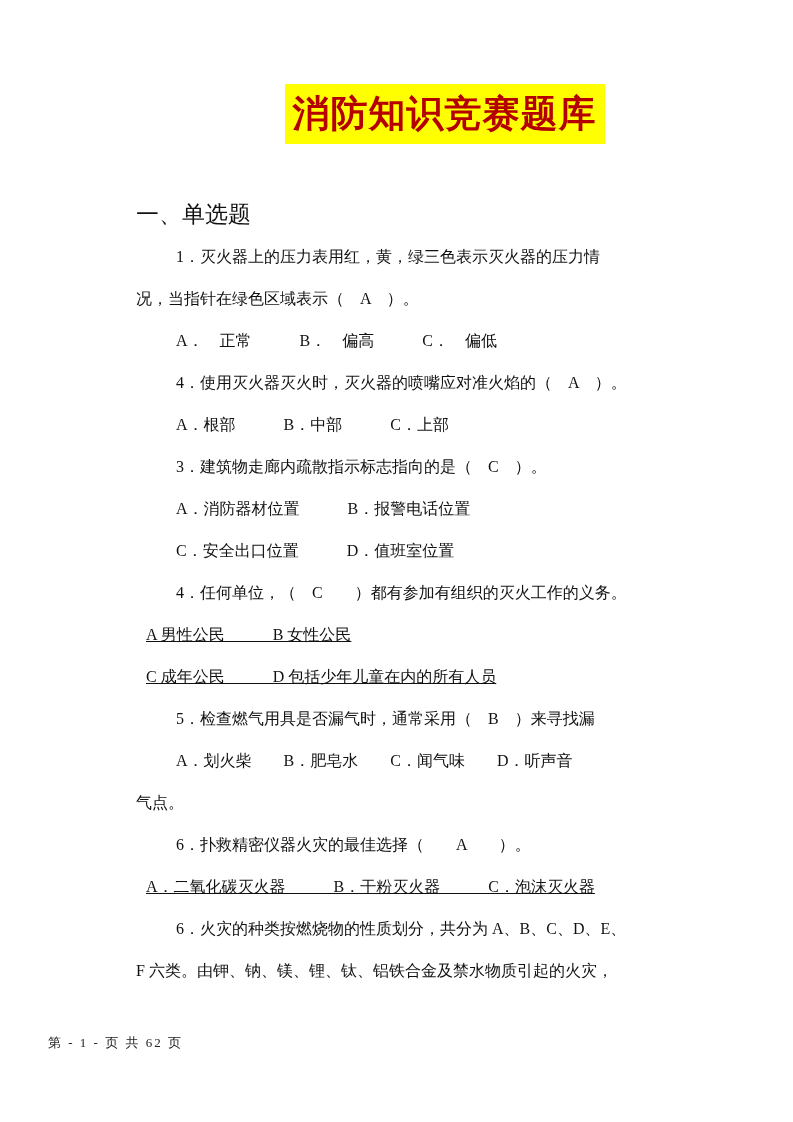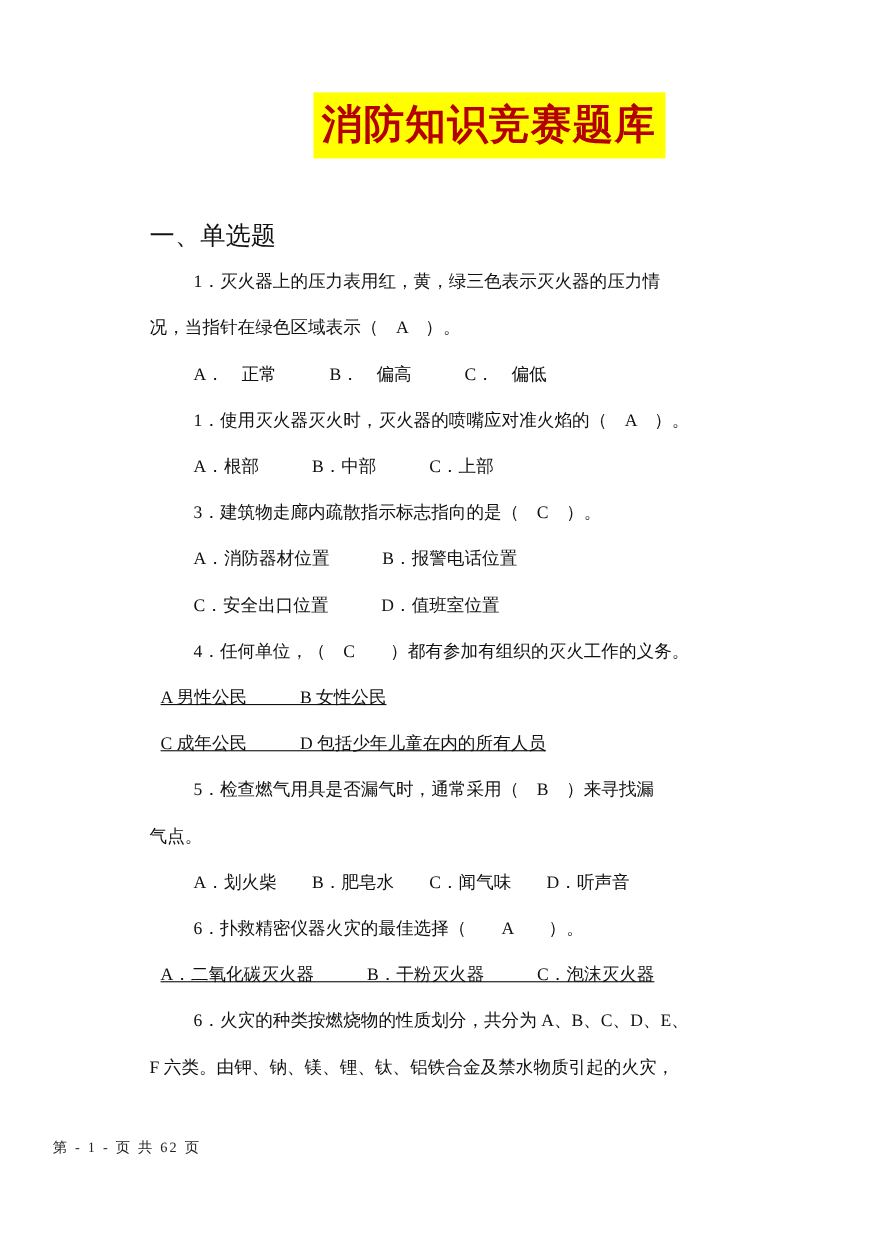--- a/index.html
+++ b/index.html
@@ -75,31 +75,31 @@
   <div class="title-wrap">
     <span class="title-highlight">消防知识竞赛题库</span>
   </div>
 
   <div class="section-heading">一、单选题</div>
 
   <div class="body-text" id="body-text">
       <div class="line ind-q">1．灭火器上的压力表用红，黄，绿三色表示灭火器的压力情</div>
       <div class="line ind-none">况，当指针在绿色区域表示（　A　）。</div>
       <div class="line ind-q">A．　正常　　　B．　偏高　　　C．　偏低</div>
-      <div class="line ind-q">1．使用灭火器灭火时，灭火器的喷嘴应对准火焰的（　A　）。</div>
+      <div class="line ind-q">4．使用灭火器灭火时，灭火器的喷嘴应对准火焰的（　A　）。</div>
       <div class="line ind-q">A．根部　　　B．中部　　　C．上部</div>
       <div class="line ind-q">3．建筑物走廊内疏散指示标志指向的是（　C　）。</div>
       <div class="line ind-q">A．消防器材位置　　　B．报警电话位置</div>
       <div class="line ind-q">C．安全出口位置　　　D．值班室位置</div>
       <div class="line ind-q">4．任何单位，（　C　　）都有参加有组织的灭火工作的义务。</div>
       <div class="line ind-s">A 男性公民　　　B 女性公民</div>
       <div class="line ind-s">C 成年公民　　　D 包括少年儿童在内的所有人员</div>
       <div class="line ind-q">5．检查燃气用具是否漏气时，通常采用（　B　）来寻找漏</div>
+      <div class="line ind-q">A．划火柴　　B．肥皂水　　C．闻气味　　D．听声音</div>
       <div class="line ind-none">气点。</div>
-      <div class="line ind-q">A．划火柴　　B．肥皂水　　C．闻气味　　D．听声音</div>
       <div class="line ind-q">6．扑救精密仪器火灾的最佳选择（　　A　　）。</div>
       <div class="line ind-s">A．二氧化碳灭火器　　　B．干粉灭火器　　　C．泡沫灭火器</div>
       <div class="line ind-q">6．火灾的种类按燃烧物的性质划分，共分为 A、B、C、D、E、</div>
       <div class="line ind-none">F 六类。由钾、钠、镁、锂、钛、铝铁合金及禁水物质引起的火灾，</div>
     </div>
 
   <div class="footer">第 - 1 - 页 共 62 页</div>
 
 </div>
 

